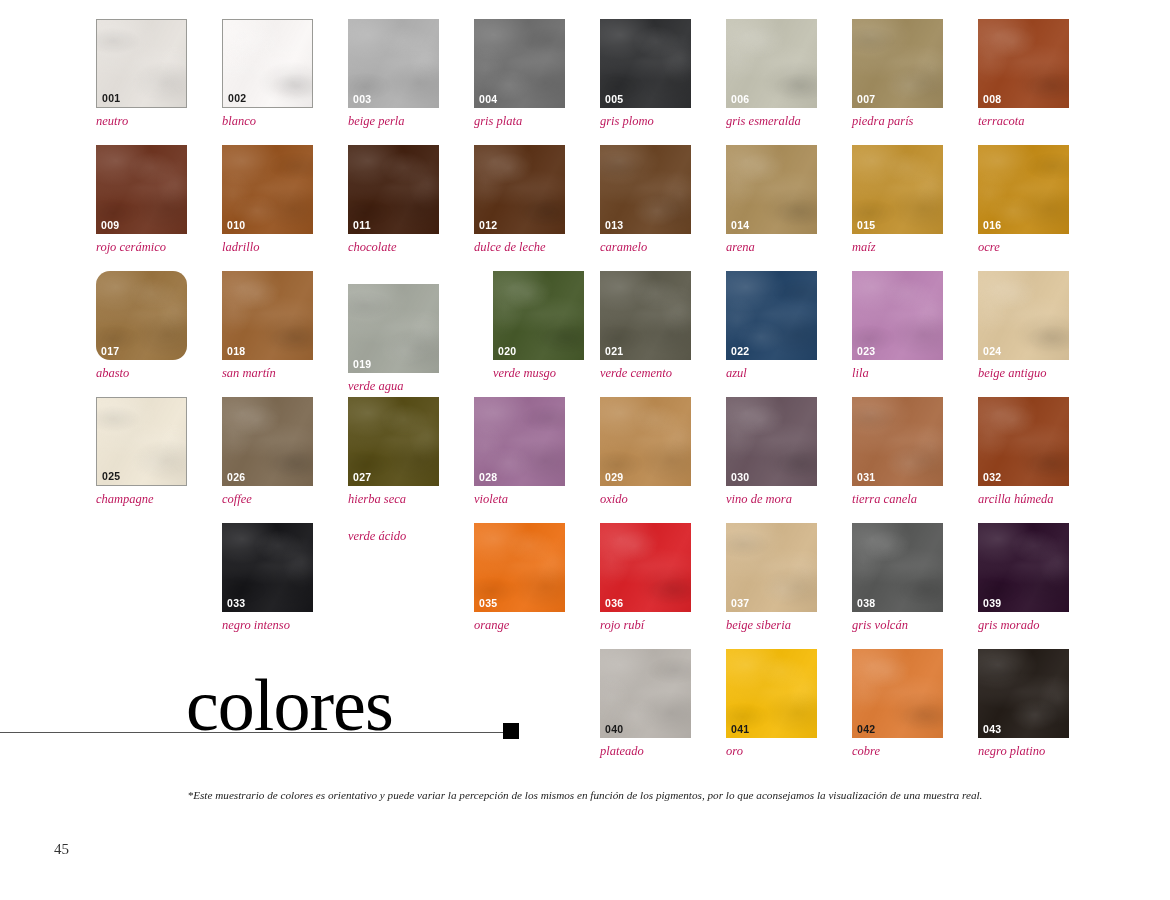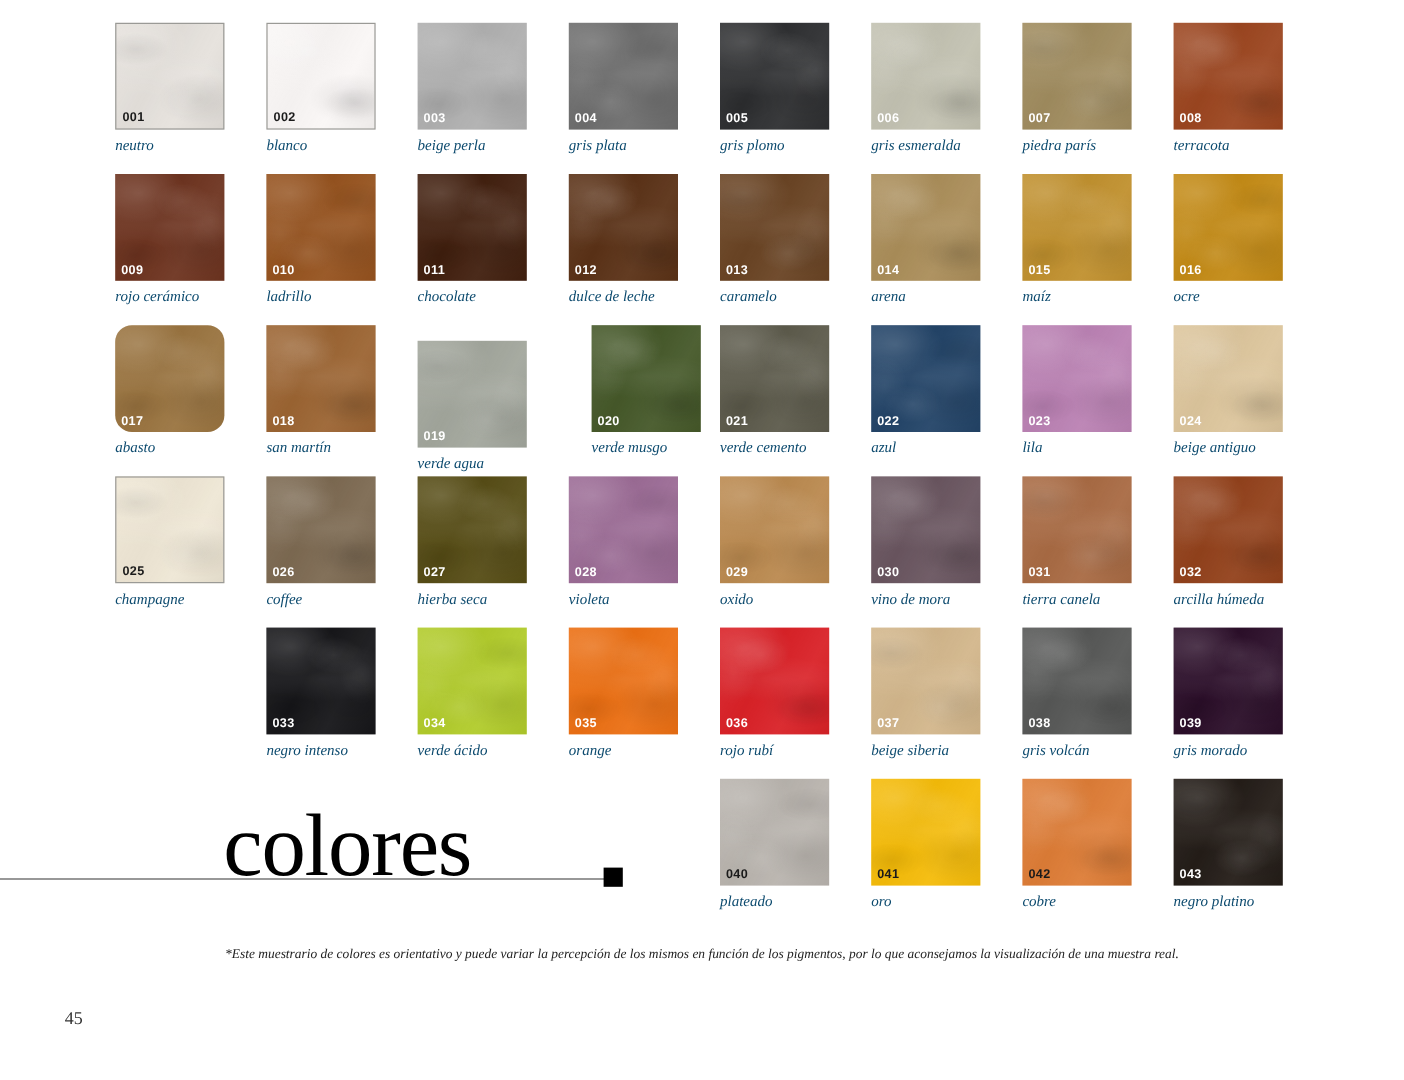--- a/index.html
+++ b/index.html
@@ -72,21 +72,21 @@
     letter-spacing: .3px;
     line-height: 1;
   }
   .swatch-name {
     margin-top: 7px;
     font-family: "Liberation Serif", "DejaVu Serif", serif;
     font-style: italic;
     font-size: 12.5px;
     line-height: 1.1;
     white-space: nowrap;
-    color: #0c4a6e;
+    color: #be185d;
   }
 
   
   #title-block {
     position: absolute;
     left: 0;
     top: 672px;
     width: 560px;
     height: 90px;
   }
@@ -402,25 +402,20 @@
     </div>
     <div class="swatch-cell" style="left: 222px; top: 523px;">
       <div class="swatch-chip" style="width: 91px; height: 89px; background: rgb(23, 23, 26);">
         <div class="tex"></div>
         <div class="tex2" style="transform: scaleX(1) scaleY(1);"></div>
         <div class="swatch-code" style="color: rgb(255, 255, 255);">033</div>
       </div>
       <div class="swatch-name">negro intenso</div>
     </div>
     <div class="swatch-cell" style="left: 348px; top: 523px;">
-      <div class="swatch-chip" style="width: 91px; height: 89px; background: rgb(178, 204, 44);">
-        <div class="tex"></div>
-        <div class="tex2" style="transform: scaleX(-1) scaleY(-1);"></div>
-        <div class="swatch-code" style="color: rgb(255, 255, 255);">034</div>
-      </div>
       <div class="swatch-name">verde ácido</div>
     </div>
     <div class="swatch-cell" style="left: 474px; top: 523px;">
       <div class="swatch-chip" style="width: 91px; height: 89px; background: rgb(236, 112, 20);">
         <div class="tex"></div>
         <div class="tex2" style="transform: scaleX(1) scaleY(1);"></div>
         <div class="swatch-code" style="color: rgb(255, 255, 255);">035</div>
       </div>
       <div class="swatch-name">orange</div>
     </div>

